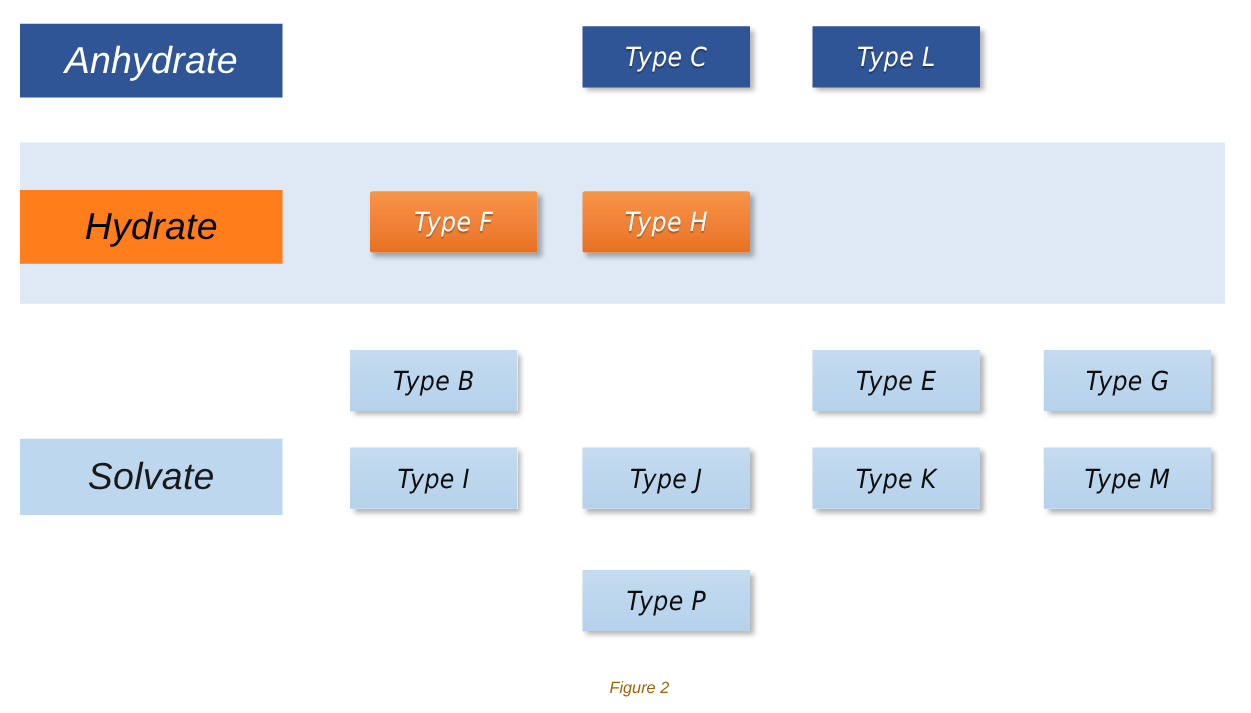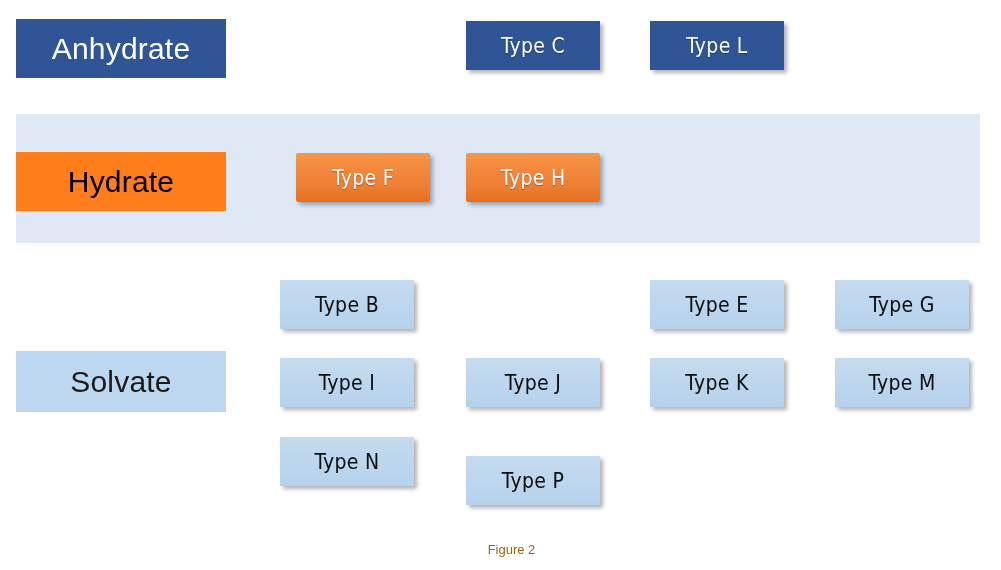--- a/index.html
+++ b/index.html
@@ -11,20 +11,21 @@
     background: #FFFFFF;
     font-family: "Liberation Sans", sans-serif;
     overflow: hidden;
   }
 
   #figure-root {
     position: relative;
     width: 1001px;
     height: 429px;
     background: #FFFFFF;
+    font-style: italic;
   }
 
   
   .band {
     position: absolute;
     left: 16px;
     top: 114px;
     width: 964px;
     height: 129px;
     background: #DEE9F5;
@@ -142,19 +143,18 @@
   <div class="type-box type-solvate" style="left:835px; top:280px;">Type G</div>
 
   <div class="type-box type-solvate" style="left:280px; top:358px;">Type I</div>
 
   <div class="type-box type-solvate" style="left:466px; top:358px;">Type J</div>
 
   <div class="type-box type-solvate" style="left:650px; top:358px;">Type K</div>
 
   <div class="type-box type-solvate" style="left:835px; top:358px;">Type M</div>
 
-  <div class="type-box type-solvate" style="left:280px; top:437px;">Type N</div>
 
   <div class="type-box type-solvate" style="left:466px; top:456px;">Type P</div>
 
   <div class="caption">Figure 2</div>
 
 </div>
 
 </body></html>

